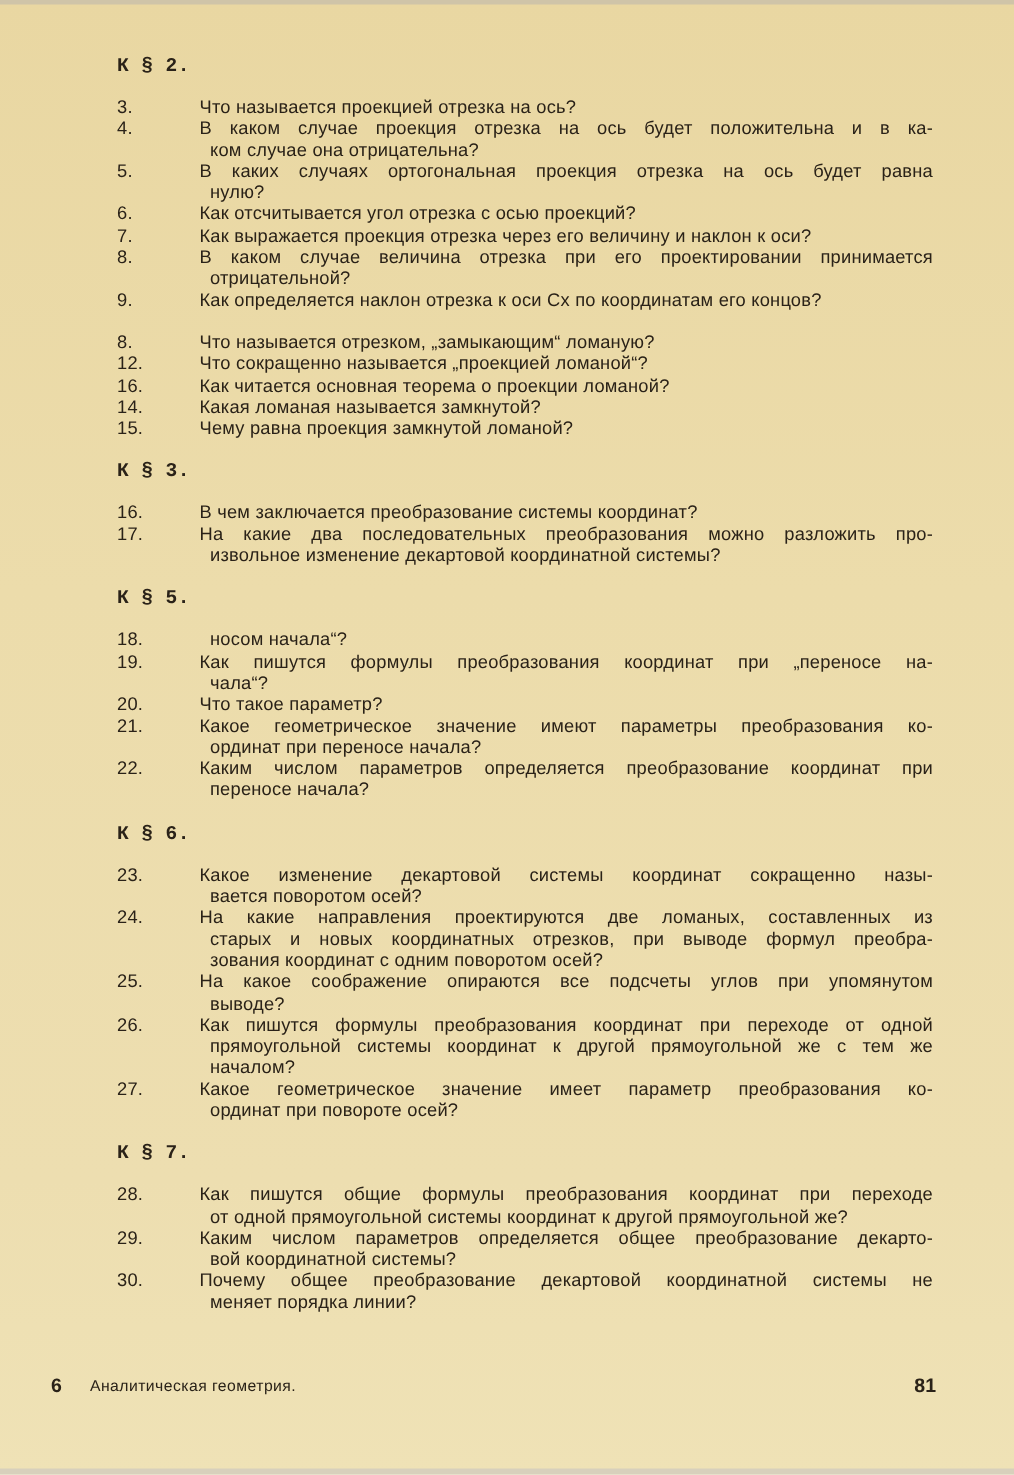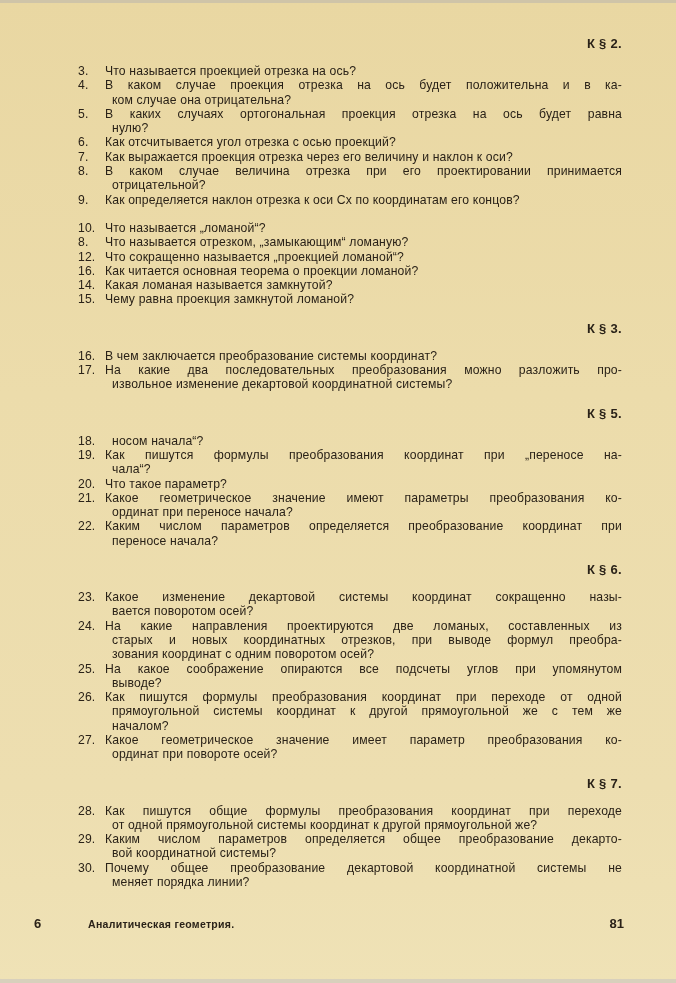--- a/index.html
+++ b/index.html
@@ -13,22 +13,22 @@
     }
     .page {
       position: absolute; left: 0; top: 0; width: 676px; height: 983px;
     }
     .topedge { position:absolute; left:0; top:0; width:676px; height:3px; background:#cfc4a8; }
     .botedge { position:absolute; left:0; bottom:0; width:676px; height:4px; background:#d8d0bc; }
     .content {
       position: absolute; left: 78px; top: 36px; width: 544px;
     }
     .heading {
-      text-align: right;
-      font-family: Liberation Sans, sans-serif;
+      text-align: left;
+      font-family: Liberation Mono, monospace;
       font-size: 13px;
       font-weight: bold;
       letter-spacing: 0.3px;
       margin: 0 0 12px 0;
       height: 16px;
       line-height: 16px;
     }
     .section { margin-bottom: 14px; }
     .item {
       position: relative;
@@ -36,31 +36,31 @@
       font-size: 12.2px;
       line-height: 14.3px;
       padding-left: 27px;
       text-align: justify;
       text-align-last: left;
       letter-spacing: 0.15px;
     }
     .item .num {
       position: absolute; left: 0; top: 0; width: 22px;
     }
-    .item .txt { display: block; }
+    .item .txt { display: block; margin-left: 28px; }
     .item .line { display:block; text-align: justify; text-align-last: justify; }
     .item .line.last { text-align-last: left; }
     .item .line.cont { padding-left: 7px; }
     .footer {
       position: absolute; left: 34px; top: 916px; width: 590px; height: 18px;
       font-family: "Liberation Sans", sans-serif;
       font-size: 12px;
     }
     .footer .sig { position: absolute; left: 0; top: 0; font-size: 13px; font-weight: bold; }
-    .footer .title { position: absolute; left: 26px; top: 2px; font-size: 10.5px; font-weight: bold; letter-spacing: 0.3px; margin-left: 28px; }
+    .footer .title { position: absolute; left: 26px; top: 2px; font-size: 10.5px; font-weight: normal; letter-spacing: 0.3px; }
     .footer .pagenum { position: absolute; right: 0; top: 0; font-size: 13px; font-weight: bold; }
   </style>
 </head>
 <body>
 
 <div class="page">
   <div class="topedge"></div>
   <div class="content" id="content">
       <div class="section">
         <div class="heading">К § 2.</div>
@@ -104,26 +104,20 @@
           </span>
         </div>
         <div class="item">
           <span class="num">9.</span>
           <span class="txt">
             <span class="line last">Как определяется наклон отрезка к оси Cx по координатам его концов?</span>
           </span>
         </div>
       </div>
       <div class="section">
-        <div class="item">
-          <span class="num">10.</span>
-          <span class="txt">
-            <span class="line last">Что называется „ломаной“?</span>
-          </span>
-        </div>
         <div class="item">
           <span class="num">8.</span>
           <span class="txt">
             <span class="line last">Что называется отрезком, „замыкающим“ ломаную?</span>
           </span>
         </div>
         <div class="item">
           <span class="num">12.</span>
           <span class="txt">
             <span class="line last">Что сокращенно называется „проекцией ломаной“?</span>

